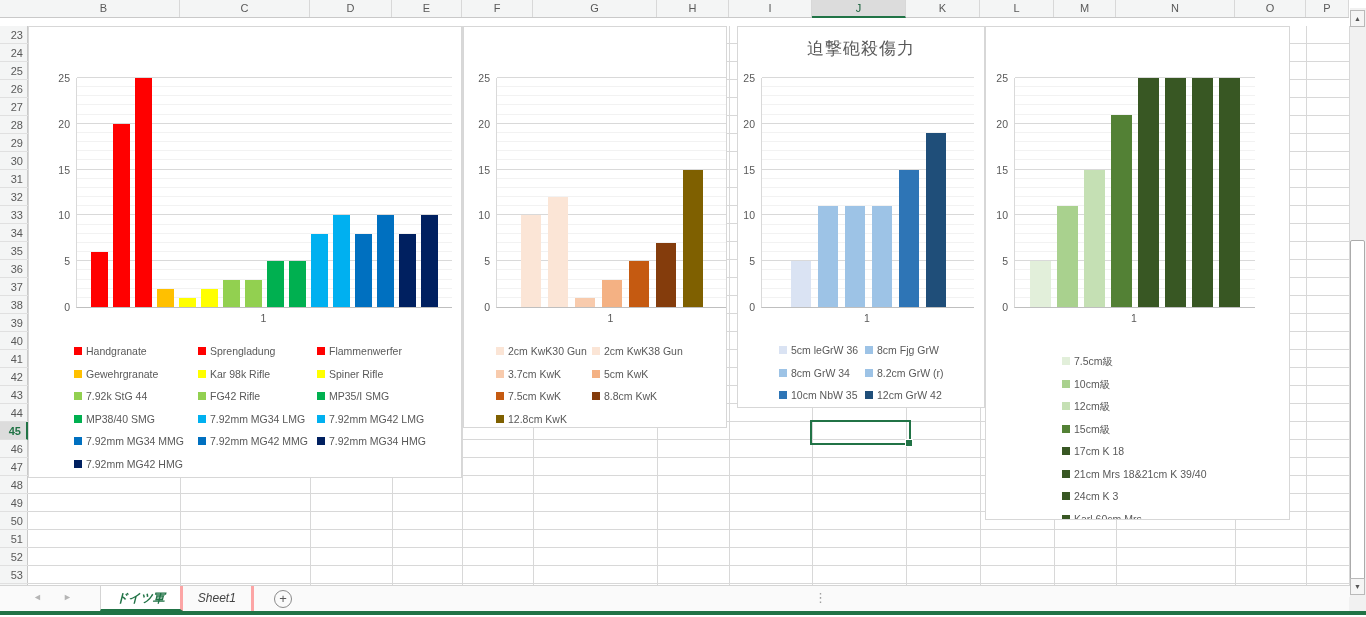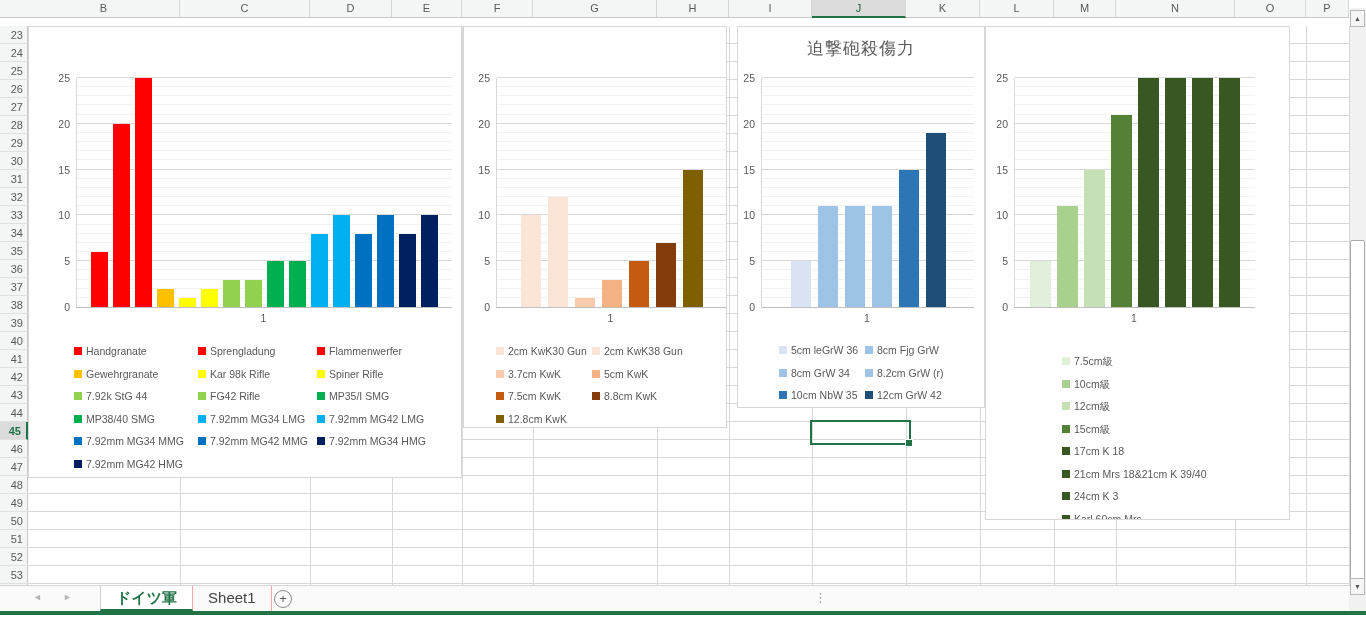--- a/index.html
+++ b/index.html
@@ -35,21 +35,21 @@
   .leg-item{display:flex;align-items:center;line-height:12px;white-space:nowrap;}
   .leg-swatch{width:8px;height:8px;margin-right:4px;flex:0 0 auto;}
   .leg-label{font-size:10.5px;color:#595959;}
   
   #selection{position:absolute;border:2px solid #217346;z-index:3;}
   #fill-handle{position:absolute;right:-4px;bottom:-4px;width:6px;height:6px;background:#217346;border:1px solid #fff;}
   
   #tab-bar{position:absolute;left:0;top:585px;width:1366px;height:26px;background:#fafafa;border-top:1px solid #d4d4d4;box-sizing:border-box;}
   .navarrow{position:absolute;top:6px;font-size:9px;color:#b5b5b5;}
   #tabs{position:absolute;left:100px;top:0;height:25px;display:flex;}
-  .tab{padding:0 15px;line-height:24px;font-size:15px;color:#444;border-right:1px solid #fca5a5;box-sizing:border-box;}
+  .tab{padding:0 15px;line-height:24px;font-size:12px;color:#444;border-right:3px solid #fca5a5;box-sizing:border-box;font-style:italic;}
   .tab.active{background:#fff;color:#217346;font-weight:bold;border-left:1px solid #d4d4d4;border-bottom:2px solid #217346;}
   #add-sheet{position:absolute;left:274px;top:4px;width:16px;height:16px;border:1px solid #8a8a8a;border-radius:50%;color:#595959;font-size:13px;line-height:15px;text-align:center;}
   #dots-separator{position:absolute;left:814px;top:4px;font-size:13px;color:#a0a0a0;}
   
   #v-scrollbar{position:absolute;left:1350px;top:8px;width:16px;height:589px;background:#f1f1f1;}
   #v-thumb{position:absolute;left:0px;top:232px;width:15px;height:343px;background:#fff;border:1px solid #ababab;border-radius:2px;box-sizing:border-box;}
   #v-up,#v-down{position:absolute;left:0;width:15px;height:17px;background:#f5f5f5;border:1px solid #b9b9b9;box-sizing:border-box;text-align:center;font-size:7px;line-height:15px;color:#555;}
   #v-up{top:2px;} #v-down{bottom:2px;}
   #sb-corner{position:absolute;left:1349px;top:597px;width:17px;height:14px;background:#f1f1f1;}
   #status-accent{position:absolute;left:0;top:611px;width:1366px;height:4px;background:#217346;}

